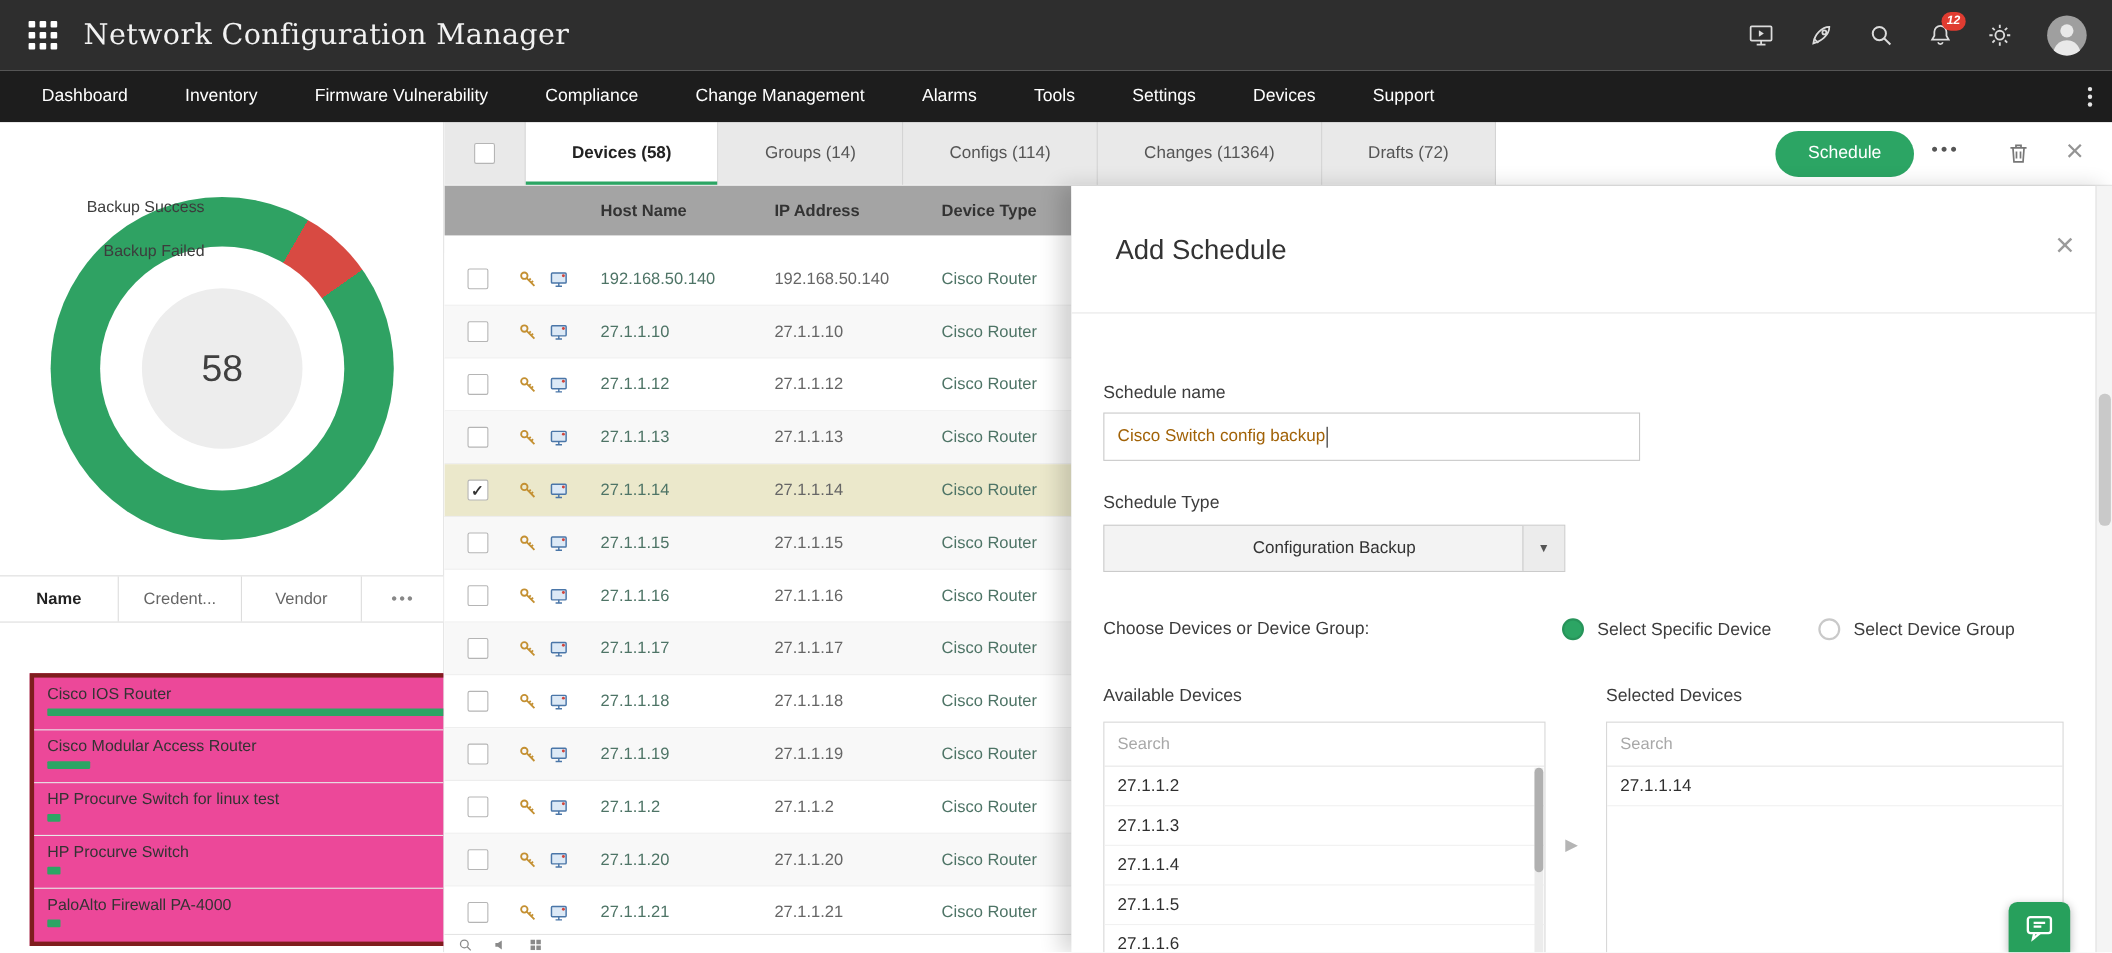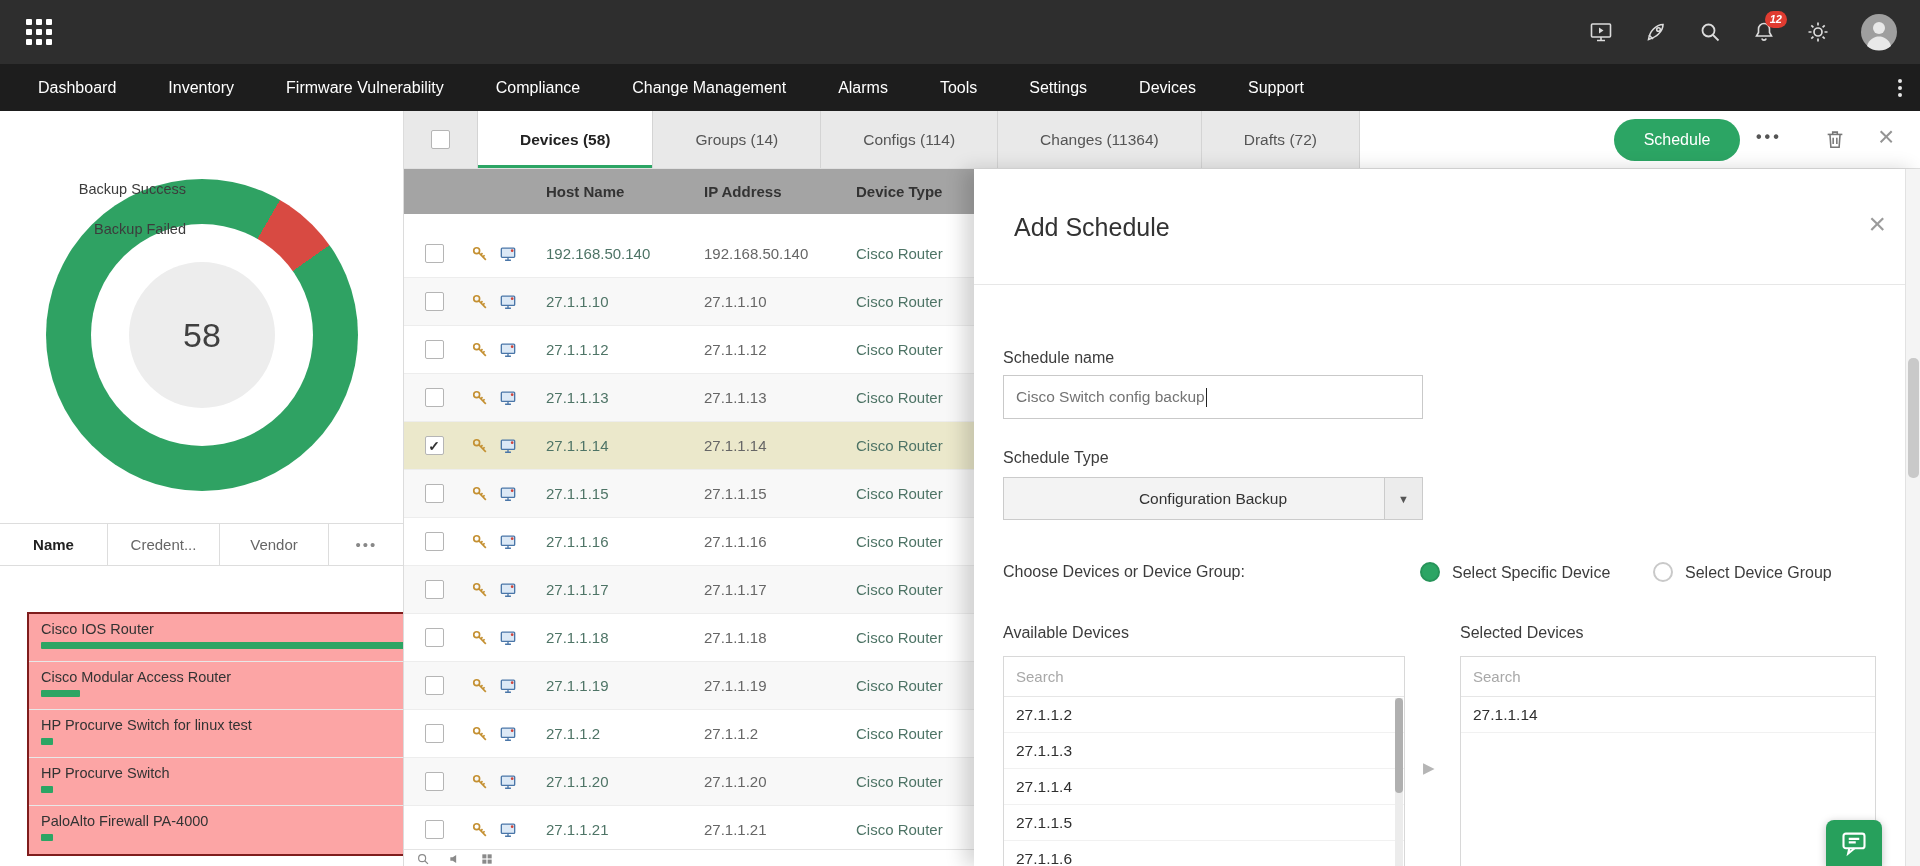--- a/index.html
+++ b/index.html
@@ -45,22 +45,22 @@
   .sidebar-tabs { position:absolute; top:412px; left:0; width:404px; height:43px; display:flex;
                   border-top:1px solid #ddd; border-bottom:1px solid #ddd; background:#fff; }
   .stab { display:flex; align-items:center; justify-content:center; font-size:15px; color:#666;
           border-right:1px solid #ddd; cursor:pointer; }
   .stab:nth-child(1){ width:108px; }
   .stab:nth-child(2){ width:112px; }
   .stab:nth-child(3){ width:109px; }
   .stab:nth-child(4){ flex:1; border-right:none; color:#888; letter-spacing:2px; }
   .stab.active { color:#222; font-weight:700; }
 
-  #device-types { position:absolute; top:501px; left:27px; width:418px; background:#fca5a5;
-                  border:2px solid #7f1d1d; }
+  #device-types { position:absolute; top:501px; left:27px; width:418px; background:#ec4899;
+                  border:4px solid #7f1d1d; }
   .dt-item { height:48px; padding:7px 12px 0; border-bottom:1px solid #e8e8e8; cursor:pointer; }
   .dt-item:last-child { border-bottom:none; }
   .dt-line { display:flex; justify-content:space-between; font-size:14.5px; color:#333; }
   .dt-bar { height:7px; background:#2ca564; margin-top:5px; border-radius:1px; }
 
   
   .tabbar { position:absolute; top:111px; left:404px; right:0; height:58px; background:#fff;
             border-bottom:1px solid #e0e0e0; z-index:4; }
   .tabs-strip { display:flex; height:100%; background:#e9e9e9; width:max-content; }
   .lead-cell { width:74px; display:flex; align-items:center; justify-content:center; border-right:1px solid #d4d4d4; }
@@ -105,22 +105,22 @@
                 border-top:1px solid #e4e4e4; display:flex; gap:18px; padding:2px 0 0 12px; z-index:3; }
 
   
   .modal { position:absolute; top:169px; left:974px; right:0; bottom:0; background:#fff;
            box-shadow:-10px 0 18px rgba(0,0,0,.16); z-index:5; overflow:hidden; }
   .modal-title { position:absolute; top:44px; left:40px; font-size:25px; color:#333; }
   .modal-close { position:absolute; top:40px; right:34px; font-size:30px; color:#9b9b9b; cursor:pointer; line-height:1; }
   .modal-divider { position:absolute; top:115px; left:0; right:0; height:1px; background:#e7e7e7; }
   .lbl { position:absolute; font-size:16px; color:#3c3c3c; white-space:nowrap; }
   #lbl-schedule-name { top:180px; left:29px; }
-  .name-field { position:absolute; top:206px; left:29px; width:420px; height:44px; border:1px solid #c9c9c9;
-                display:flex; align-items:center; padding:0 12px; font-size:15.5px; color:#737373; cursor:text; }
+  .name-field { position:absolute; top:206px; left:29px; width:488px; height:44px; border:1px solid #c9c9c9;
+                display:flex; align-items:center; padding:0 12px; font-size:15.5px; color:#a16207; cursor:text; }
   .caret { width:1px; height:19px; background:#222; margin-left:1px; }
   #lbl-schedule-type { top:280px; left:29px; }
   .select-field { position:absolute; top:308px; left:29px; width:420px; height:43px; background:#f3f3f3;
                   border:1px solid #cbcbcb; display:flex; align-items:center; padding:0 12px;
                   font-size:15.5px; color:#333; cursor:pointer;justify-content:center; }
   .select-caret { position:absolute; right:0; top:0; bottom:0; width:38px; border-left:1px solid #cbcbcb;
                   display:flex; align-items:center; justify-content:center; font-size:11px; color:#555; background:#ececec; }
   #lbl-choose { top:394px; left:29px; }
   .radio { position:absolute; width:20px; height:20px; border-radius:50%; cursor:pointer; }
   #radio-specific { top:393px; left:446px; background:#2ca564; border:2px solid #27945a; }
@@ -162,20 +162,21 @@
       <i></i>
         <i></i>
         <i></i>
         <i></i>
         <i></i>
         <i></i>
         <i></i>
         <i></i>
         <i></i>
     </div>
+    <div class="app-title">Network Configuration Manager</div>
     <div class="topbar-icons">
       <span class="tb-icon">
         <svg width="26" height="24" viewBox="0 0 24 24" fill="none" stroke="#dcdcdc" stroke-width="1.6">
           <rect x="2.5" y="4" width="19" height="13" rx="1"></rect>
             <path d="M10 7.5l4.5 3L10 13.5z" fill="#dcdcdc" stroke="none"></path>
             <path d="M12 17v3M8 20.5h8"></path>
         </svg>
       </span>
       <span class="tb-icon">
         <svg width="24" height="24" viewBox="0 0 24 24" fill="none" stroke="#dcdcdc" stroke-width="1.6">

